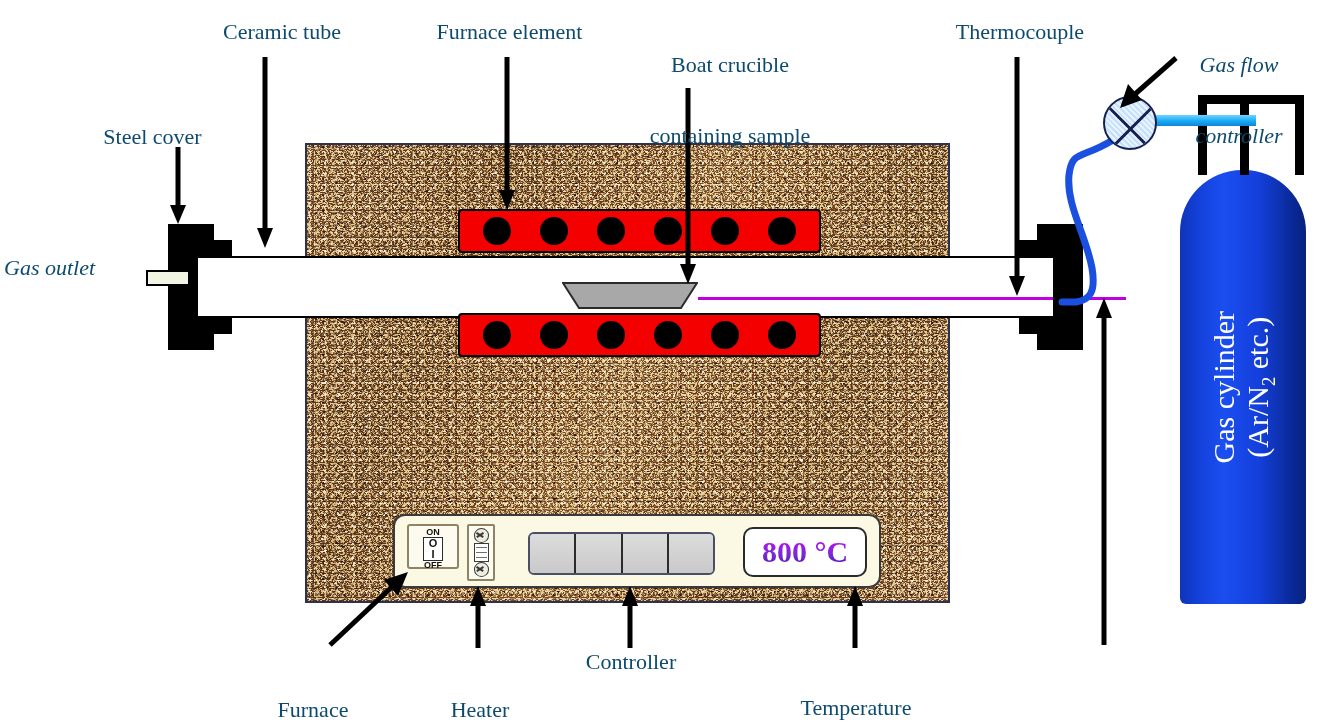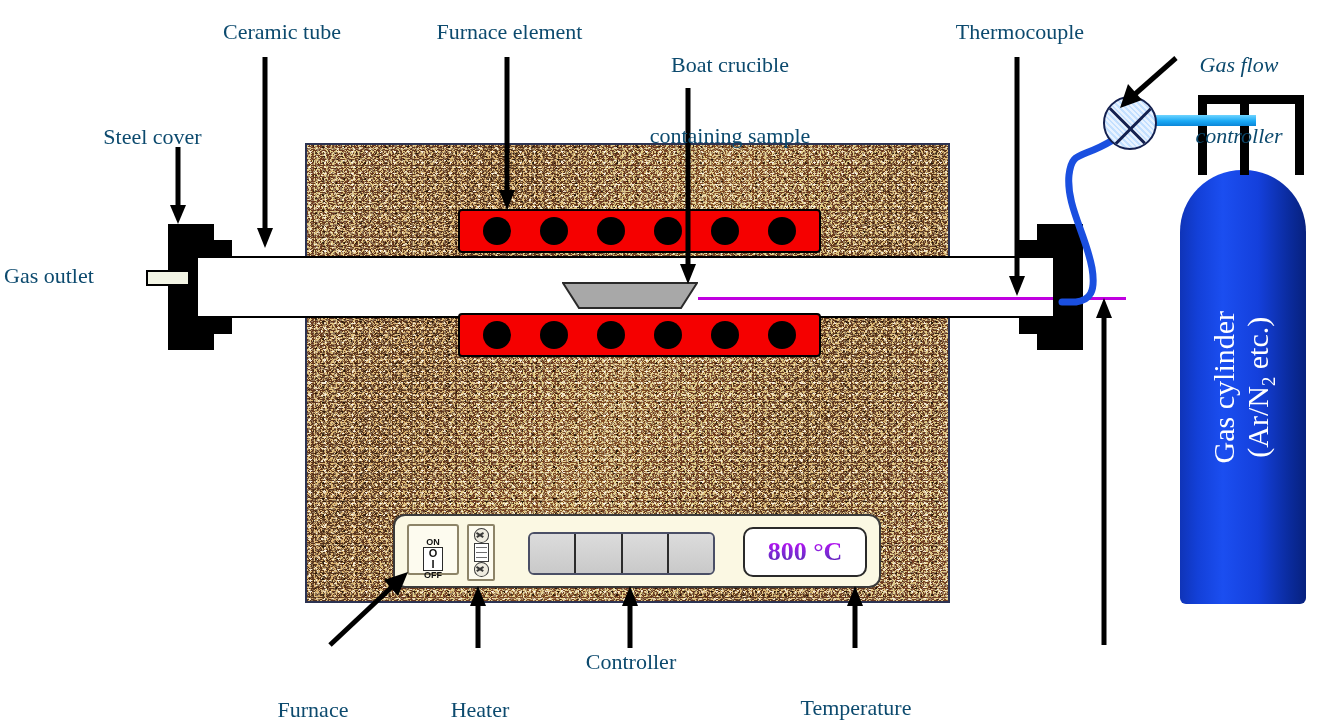--- a/index.html
+++ b/index.html
@@ -124,27 +124,27 @@
     left:393px;top:514px;width:488px;height:74px;
     background:#fbf8e3;
     border:2px solid #3a3a3a;
     border-radius:12px;
     box-sizing:border-box;
     display:flex;
     align-items:center;
   }
   #furnace-switch{
     position:absolute;left:12px;top:8px;
-    width:52px;height:51px;
+    width:52px;height:45px;
     background:#fdfbef;
     border:2px solid #8d8468;
     border-radius:3px;
     box-sizing:border-box;
     display:flex;flex-direction:column;align-items:center;justify-content:space-between;
-    padding:12px 0;
+    padding:2px 0;
   }
   .sw-text{
     font-family:"Liberation Sans","DejaVu Sans",sans-serif;
     font-size:9px;font-weight:bold;line-height:1;color:#111;
   }
   #rocker{
     width:20px;height:32px;
     background:#ffffff;
     border:1.5px solid #2a2a2a;
     box-sizing:border-box;
@@ -201,21 +201,21 @@
     position:absolute;left:348px;top:11px;
     width:124px;height:50px;
     background:#ffffff;
     border:2px solid #2a2a2a;
     border-radius:10px;
     box-sizing:border-box;
     display:flex;align-items:center;justify-content:center;
   }
   #temp-value{
     font-family:"Liberation Serif","DejaVu Serif",serif;
-    font-size:26px;font-weight:bold;
+    font-size:30px;font-weight:bold;
     background:linear-gradient(180deg,#d400ff 0%,#7b2bd4 55%,#4a14a8 100%);
     -webkit-background-clip:text;background-clip:text;
     color:#8a1ecf;
     -webkit-text-fill-color:transparent;
     white-space:nowrap;
   }
 
   
   #gas-cylinder{
     position:absolute;
@@ -429,21 +429,21 @@
     <div>containing sample</div>
   </div>
 
   <div class="lbl c" style="left:930px;top:20px;width:180px;">Thermocouple</div>
 
   <div class="lbl c" style="left:1155px;top:5px;width:168px;font-style:italic;">
     <div>Gas flow</div>
     <div>controller</div>
   </div>
 
-  <div class="lbl" style="left:4px;top:264px;">Gas outlet</div>
+  <div class="lbl" style="left:4px;top:256px;font-style:italic;">Gas outlet</div>
 
   <div class="lbl c" style="left:228px;top:650px;width:170px;">
     <div>Furnace</div>
     
   </div>
 
   <div class="lbl c" style="left:400px;top:650px;width:160px;">
     <div>Heater</div>
     
   </div>

